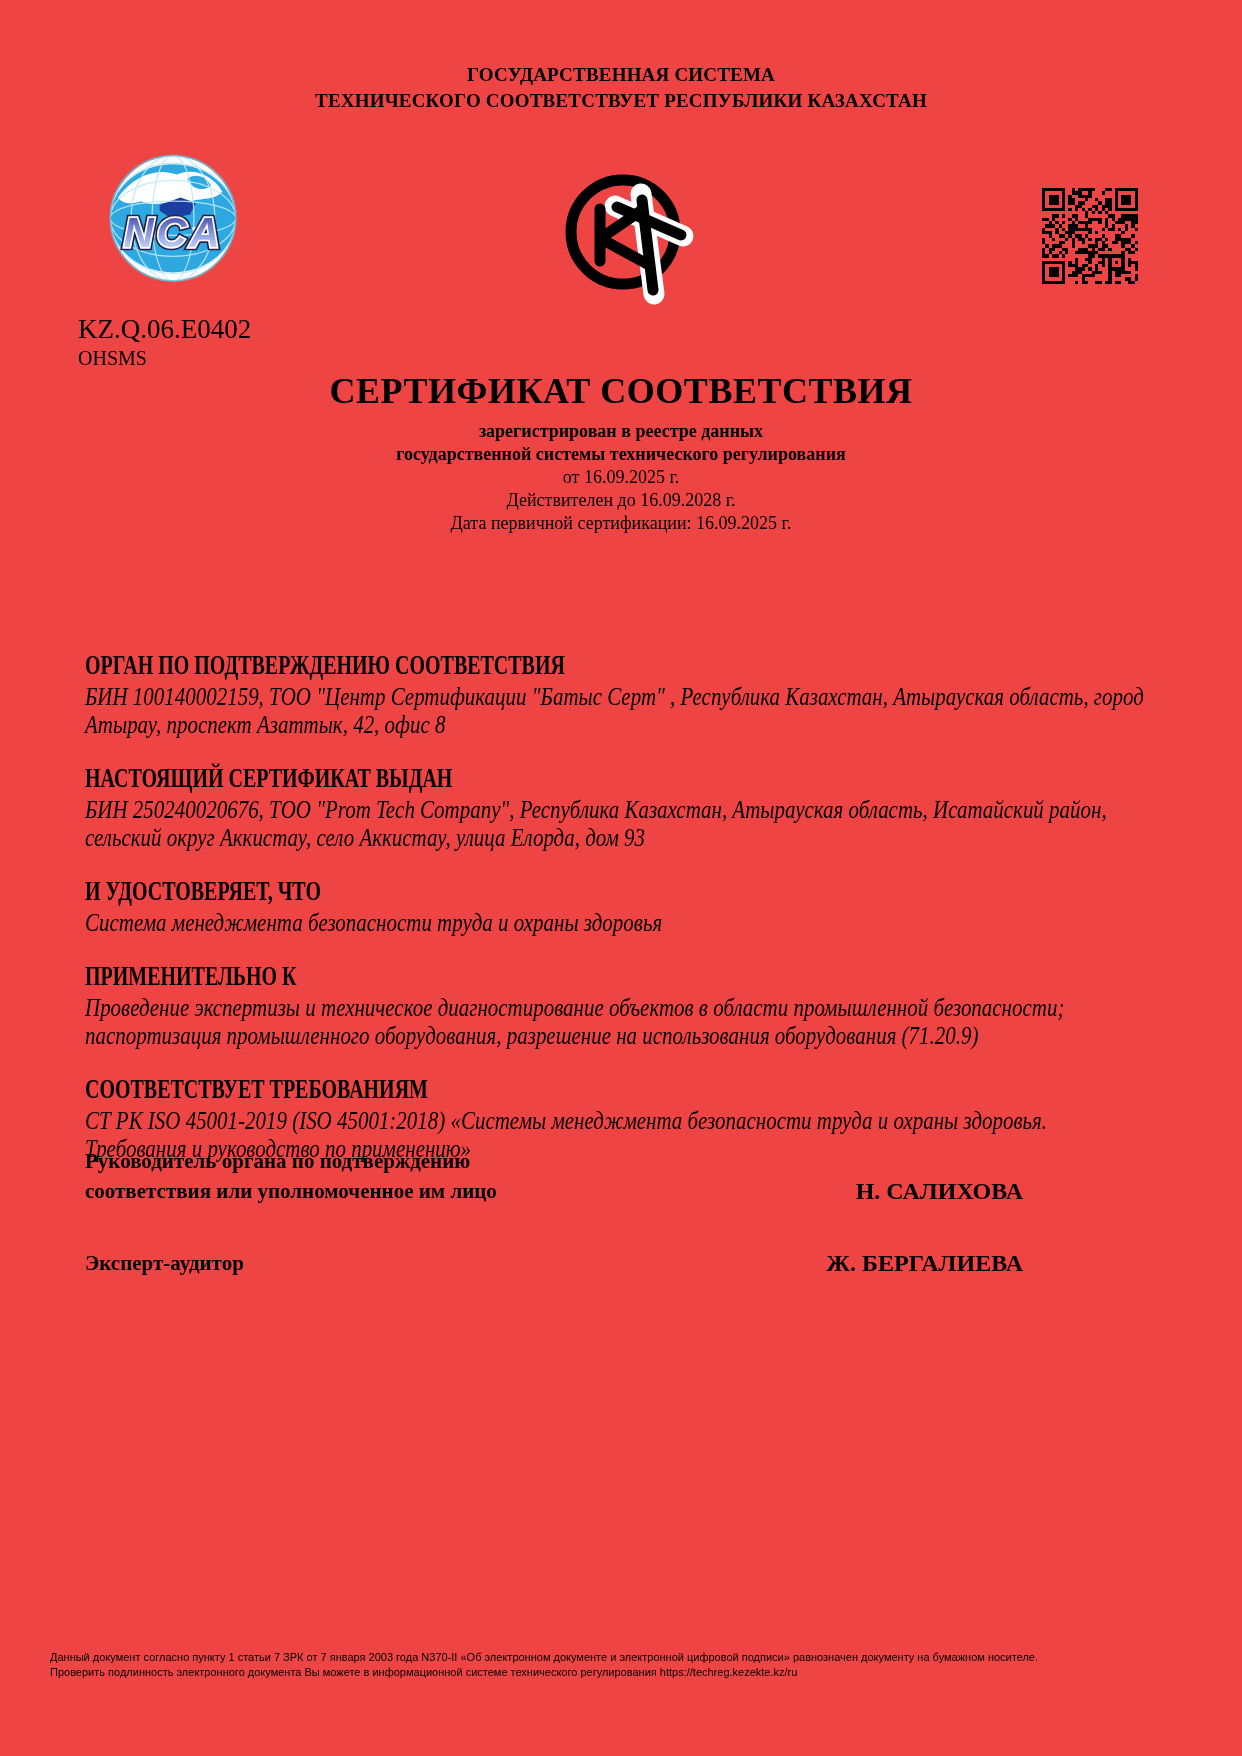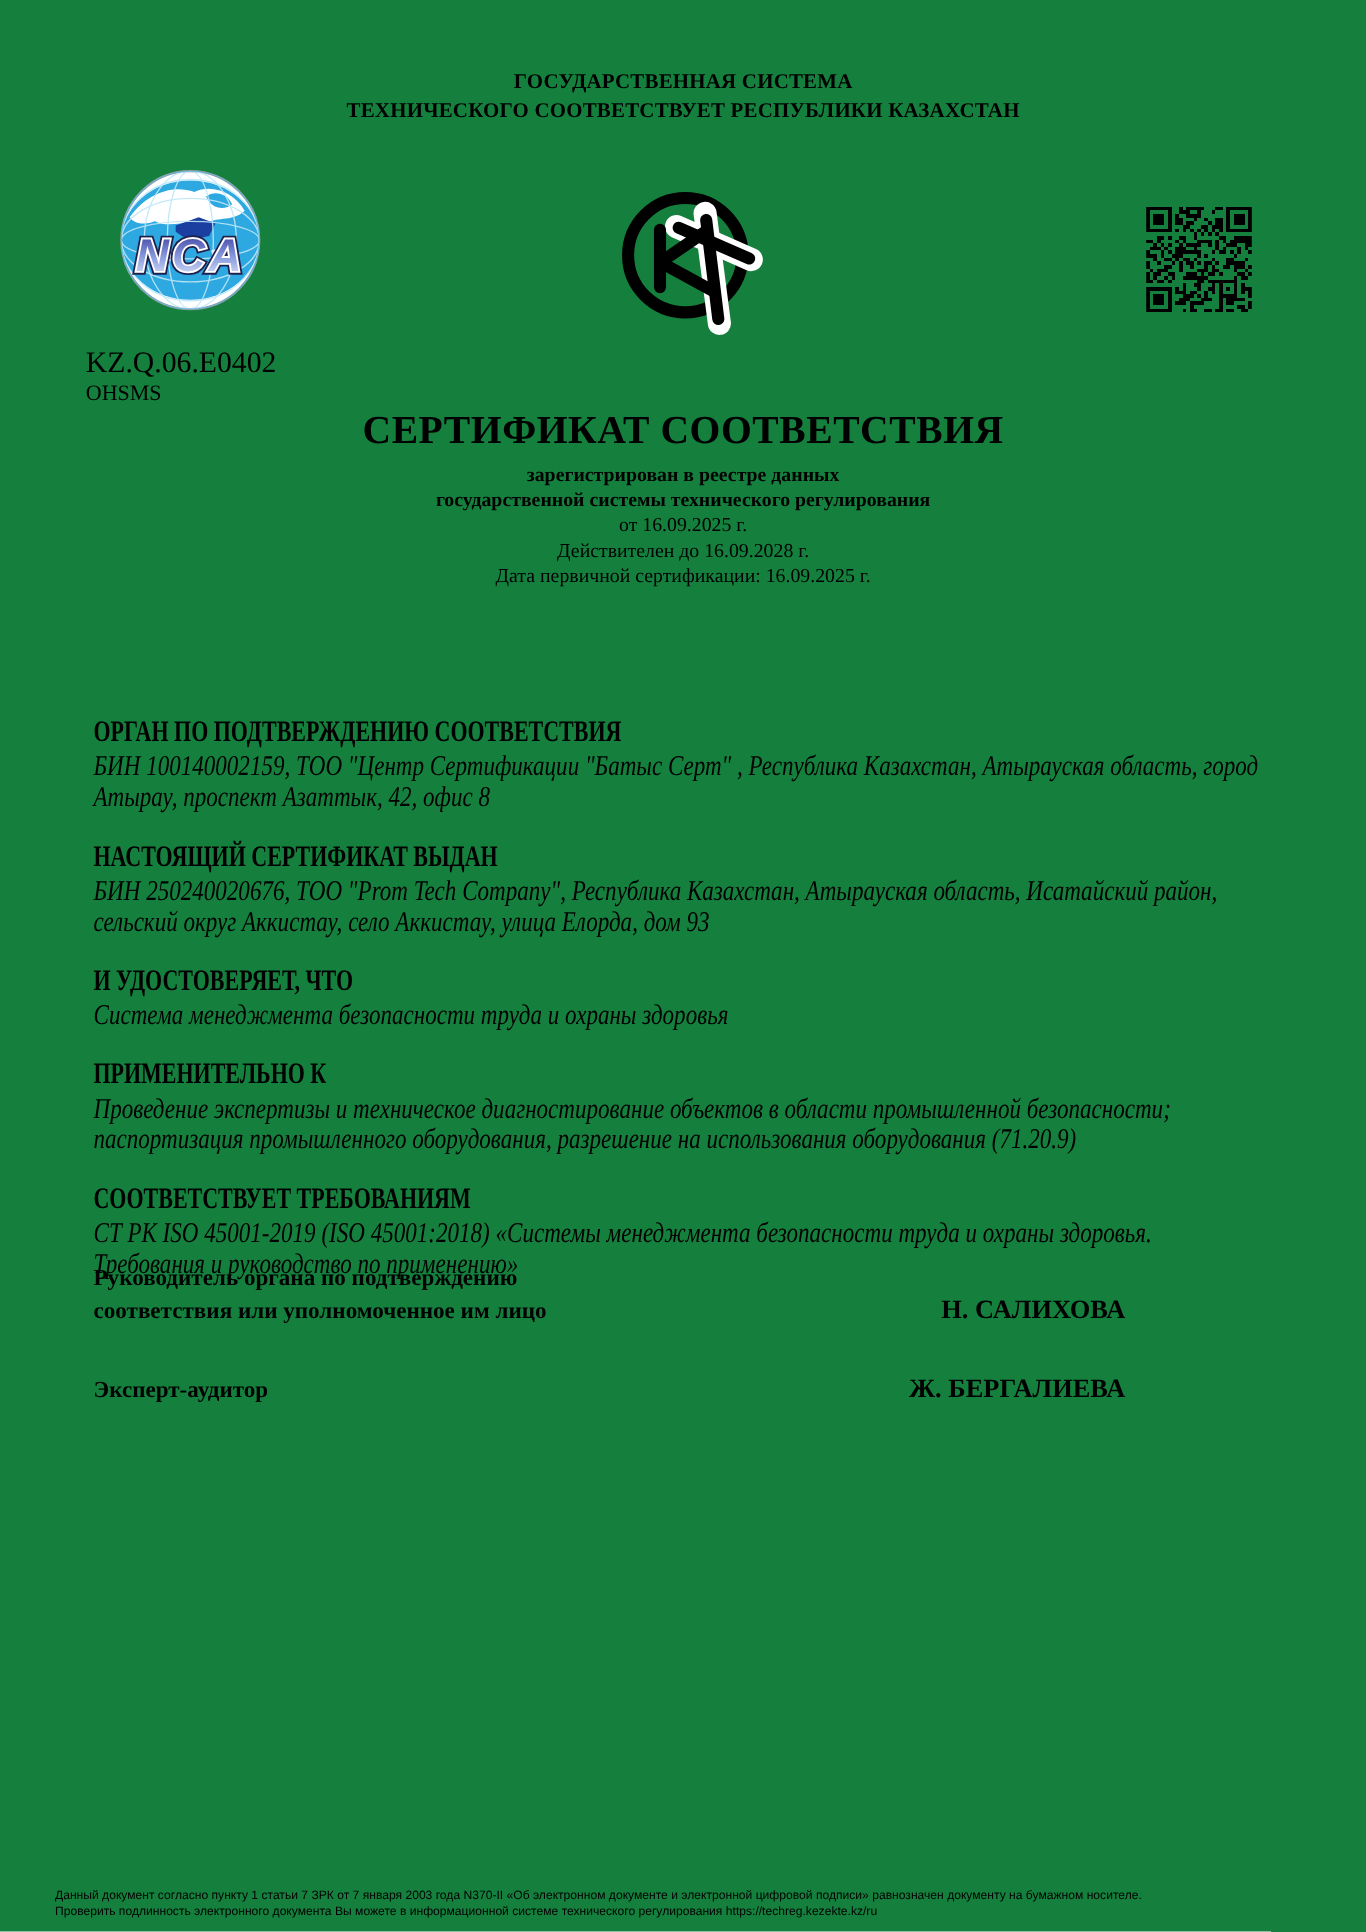--- a/index.html
+++ b/index.html
@@ -1,20 +1,20 @@
 <!DOCTYPE html>
 <html><head>
 <meta charset="utf-8">
 <style>
   html,body{margin:0;padding:0;background:#e8e8e8;}
   .page{
     position:relative;
     width:1242px;height:1756px;
     margin:0 auto;
-    background:#15803d;
+    background:#ef4444;
     color:#000;
     font-family:"Liberation Serif", serif;
     overflow:hidden;
   }
   
   .doc-header{
     position:absolute;top:62px;left:0;width:100%;
     text-align:center;font-weight:bold;font-size:19px;line-height:26px;
     letter-spacing:.2px;
   }
@@ -51,21 +51,21 @@
     margin-top:3px;
   }
   
   .signatures{position:absolute;top:1146px;left:85px;width:938px;}
   .sig-row{display:flex;justify-content:space-between;align-items:flex-end;}
   .sig-row + .sig-row{margin-top:42px;}
   .sig-role{font-weight:bold;font-size:21px;line-height:30px;}
   .sig-name{font-weight:bold;font-size:24px;line-height:30px;white-space:nowrap;}
   
   .doc-footer{
-    position:absolute;top:1716px;left:50px;width:1155px;
+    position:absolute;top:1650px;left:50px;width:1155px;
     font-family:"Liberation Sans", sans-serif;
     font-size:11px;line-height:15px;color:#000;
   }
 </style>
 </head>
 <body>
 
 <div class="page">
 
   <div class="doc-header">

